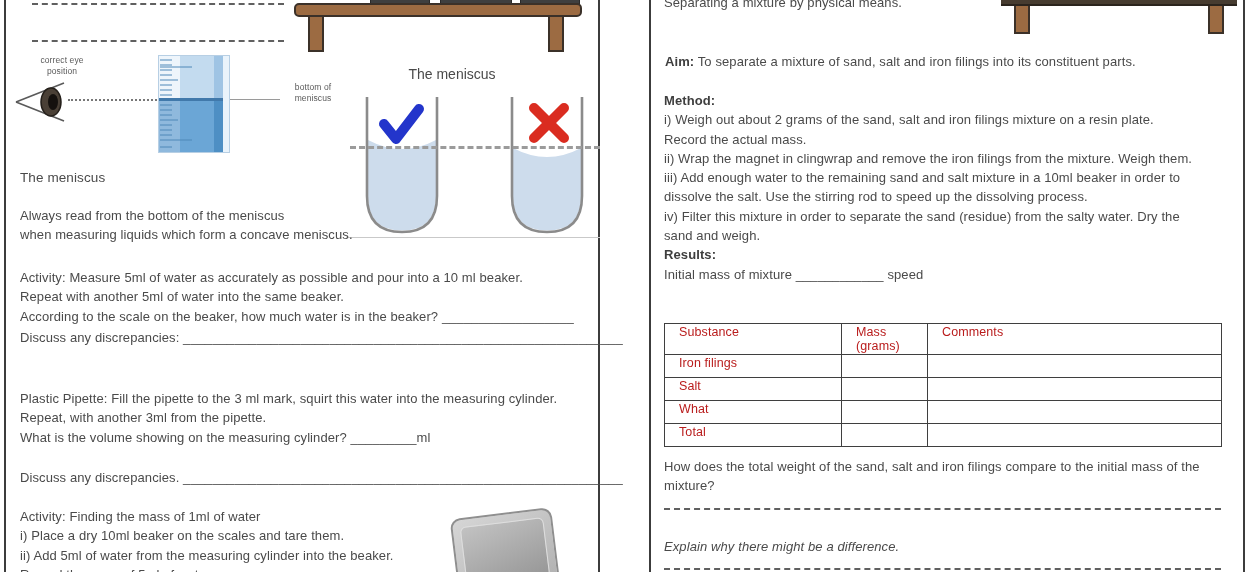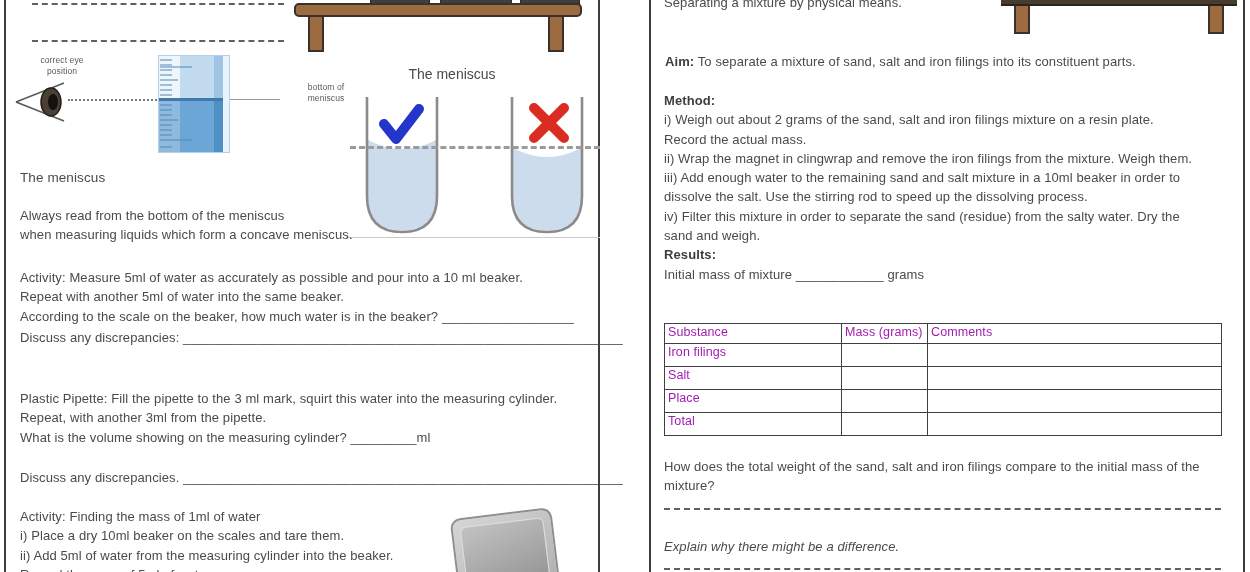--- a/index.html
+++ b/index.html
@@ -27,22 +27,22 @@
   .menisc-dash{position:absolute;height:0;border-top:3px dashed #9b9b9b;}
   .caption{font-size:13.5px;}
   .tubes-title{position:absolute;font-size:14px;text-align:center;}
   
   .bench-top{position:absolute;background:#9c6b42;border:2px solid #3b3129;border-radius:5px;box-sizing:border-box;}
   .bench-leg{position:absolute;background:#9c6b42;border:2px solid #3b3129;border-top:none;box-sizing:border-box;}
   .bench-obj{position:absolute;background:#3f3f3f;border:1px solid #2a2a2a;}
   .bench-edge{position:absolute;background:#473c30;border-bottom:2px solid #2b241d;box-sizing:border-box;}
   
   .rtable{position:absolute;left:13px;top:343px;border-collapse:collapse;table-layout:fixed;}
-  .rtable td{border:1.5px solid #3f3f3f;font-size:12.5px;color:#a21caf;
-             padding:1px 3px;vertical-align:top;letter-spacing:.1px;}
+  .rtable td{border:1.5px solid #3f3f3f;font-size:12.5px;color:#b91c1c;
+             padding:1px 14px;vertical-align:top;letter-spacing:.1px;}
   .rtable .hrow td{height:17px;}
   .rtable .drow td{height:20px;}
   
   .scale-outer{position:absolute;left:448px;top:533px;width:102px;height:78px;
     transform:rotate(-7deg);border-radius:10px;border:2px solid #8f8f8f;
     background:linear-gradient(150deg,#d6d6d6,#b0b0b0);box-sizing:border-box;}
   .scale-plate{position:absolute;left:7px;top:7px;right:7px;bottom:7px;border-radius:6px;
     border:1.5px solid #dedede;background:linear-gradient(160deg,#c2c2c2,#969696);}
 </style>
 </head>
@@ -100,21 +100,21 @@
       <line x1="2" y1="80" x2="14" y2="80"></line>
         <line x1="2" y1="85" x2="34" y2="85"></line>
       <line x1="2" y1="92" x2="14" y2="92"></line>
       <line x1="2" y1="12" x2="34" y2="12"></line>
     </g>
     <rect x="0" y="43" width="65" height="3" fill="#4179ab"></rect>
     <rect x="0.5" y="0.5" width="71" height="97" fill="none" stroke="#b7cfe4"></rect>
   </svg>
 
   <div class="thinline" style="left:224px;top:119px;width:50px;"></div>
-  <div class="smalllabel" style="left:276px;top:102px;width:62px;margin-left:13px;">bottom of meniscus</div>
+  <div class="smalllabel" style="left:276px;top:102px;width:62px;">bottom of meniscus</div>
 
   <div class="t caption" style="left:14px;top:188px;">The meniscus</div>
 
   <div class="tubes-title" style="left:380px;top:86px;width:132px;">The meniscus</div>
 
   <svg class="abs" style="left:357px;top:116px;" width="80" height="142" viewBox="0 0 80 142">
     <path d="M5,44 Q39,62 73,44 L73,100 Q73,134.5 39,134.5 Q5,134.5 5,100 Z" fill="#cddcec"></path>
     <path d="M4,1 L4,100 Q4,136 39,136 Q74,136 74,100 L74,1" fill="none" stroke="#8b8b8b" stroke-width="2.6"></path>
     <path d="M21,28 L33,43 L56,13" fill="none" stroke="#2335cb" stroke-width="10" stroke-linecap="round" stroke-linejoin="round"></path>
   </svg>
@@ -179,21 +179,21 @@
   <div class="flow" style="left:13px;top:111px;">
     <div class="b">Method:</div>
     <div>i) Weigh out about 2 grams of the sand, salt and iron filings mixture on a resin plate.</div>
     <div>Record the actual mass.</div>
     <div>ii) Wrap the magnet in clingwrap and remove the iron filings from the mixture. Weigh them.</div>
     <div>iii) Add enough water to the remaining sand and salt mixture in a 10ml beaker in order to</div>
     <div>dissolve the salt. Use the stirring rod to speed up the dissolving process.</div>
     <div>iv) Filter this mixture in order to separate the sand (residue) from the salty water. Dry the</div>
     <div>sand and weigh.</div>
     <div class="b">Results:</div>
-    <div>Initial mass of mixture ____________ grams</div>
+    <div>Initial mass of mixture ____________ speed</div>
   </div>
 
   <table class="rtable">
     <colgroup>
         <col style="width:177px">
         <col style="width:86px">
         <col style="width:294px">
       </colgroup>
     <tbody>
         <tr class="hrow">
@@ -205,21 +205,21 @@
       <td>Iron filings</td>
       <td></td>
       <td></td>
     </tr>
     <tr class="drow">
       <td>Salt</td>
       <td></td>
       <td></td>
     </tr>
     <tr class="drow">
-      <td>Place</td>
+      <td>What</td>
       <td></td>
       <td></td>
     </tr>
     <tr class="drow">
       <td>Total</td>
       <td></td>
       <td></td>
     </tr>
   </tbody>
     </table>

